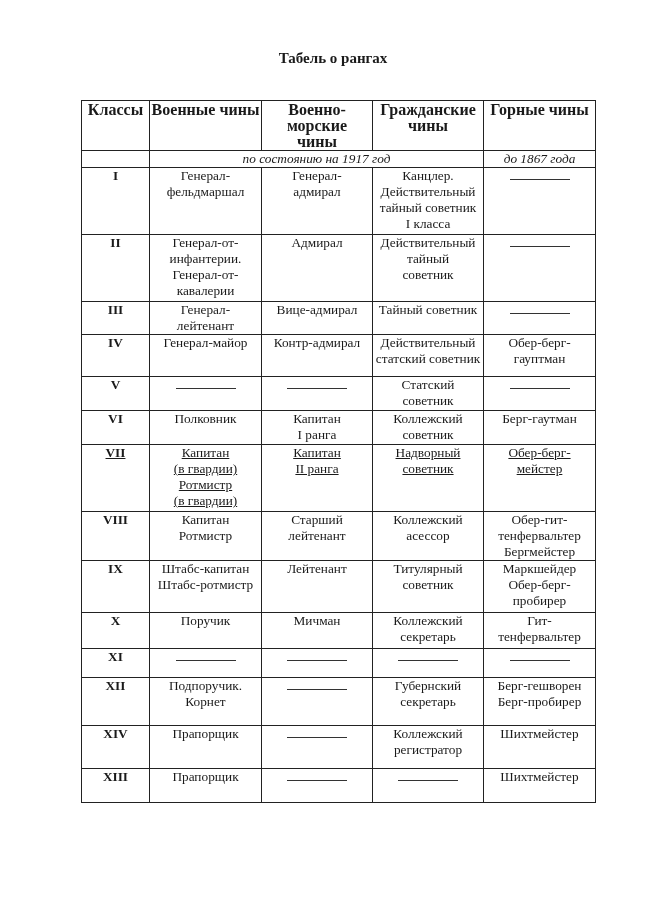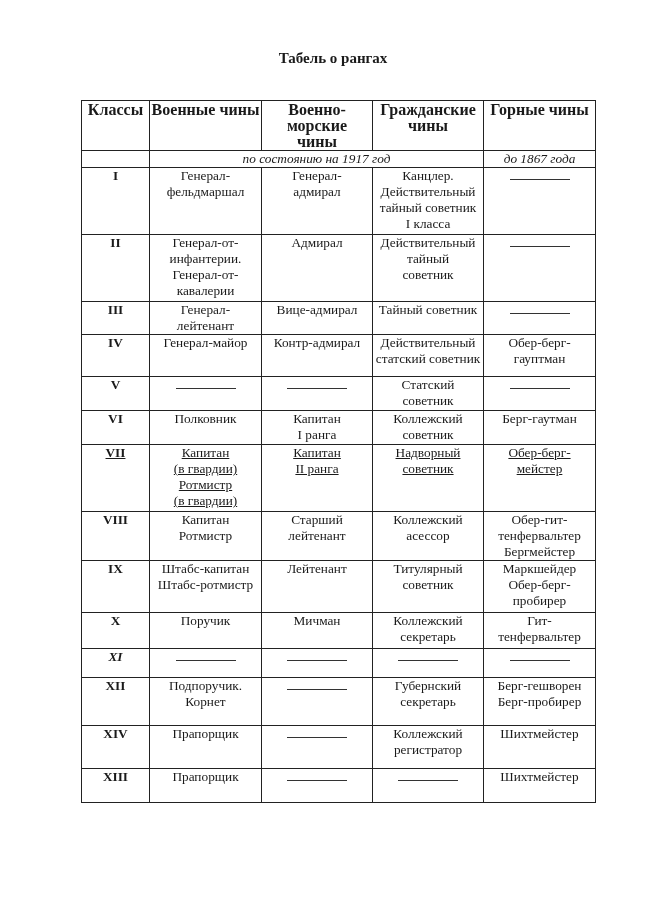--- a/index.html
+++ b/index.html
@@ -157,21 +157,21 @@
       </tr>
       <tr style="height: 36px;">
         <td class="cls">X</td>
         <td>Поручик</td>
         <td>Мичман</td>
         <td>Коллежский
 секретарь</td>
         <td>Гит-
 тенфервальтер</td>
       </tr>
-      <tr style="height: 29px; font-style: italic;">
+      <tr style="height: 29px;">
         <td class="cls">XI</td>
         <td><span class="dash"></span></td>
         <td><span class="dash"></span></td>
         <td><span class="dash"></span></td>
         <td><span class="dash"></span></td>
       </tr>
       <tr style="height: 48px; margin-top: 12px;">
         <td class="cls">XII</td>
         <td>Подпоручик.
 Корнет</td>

